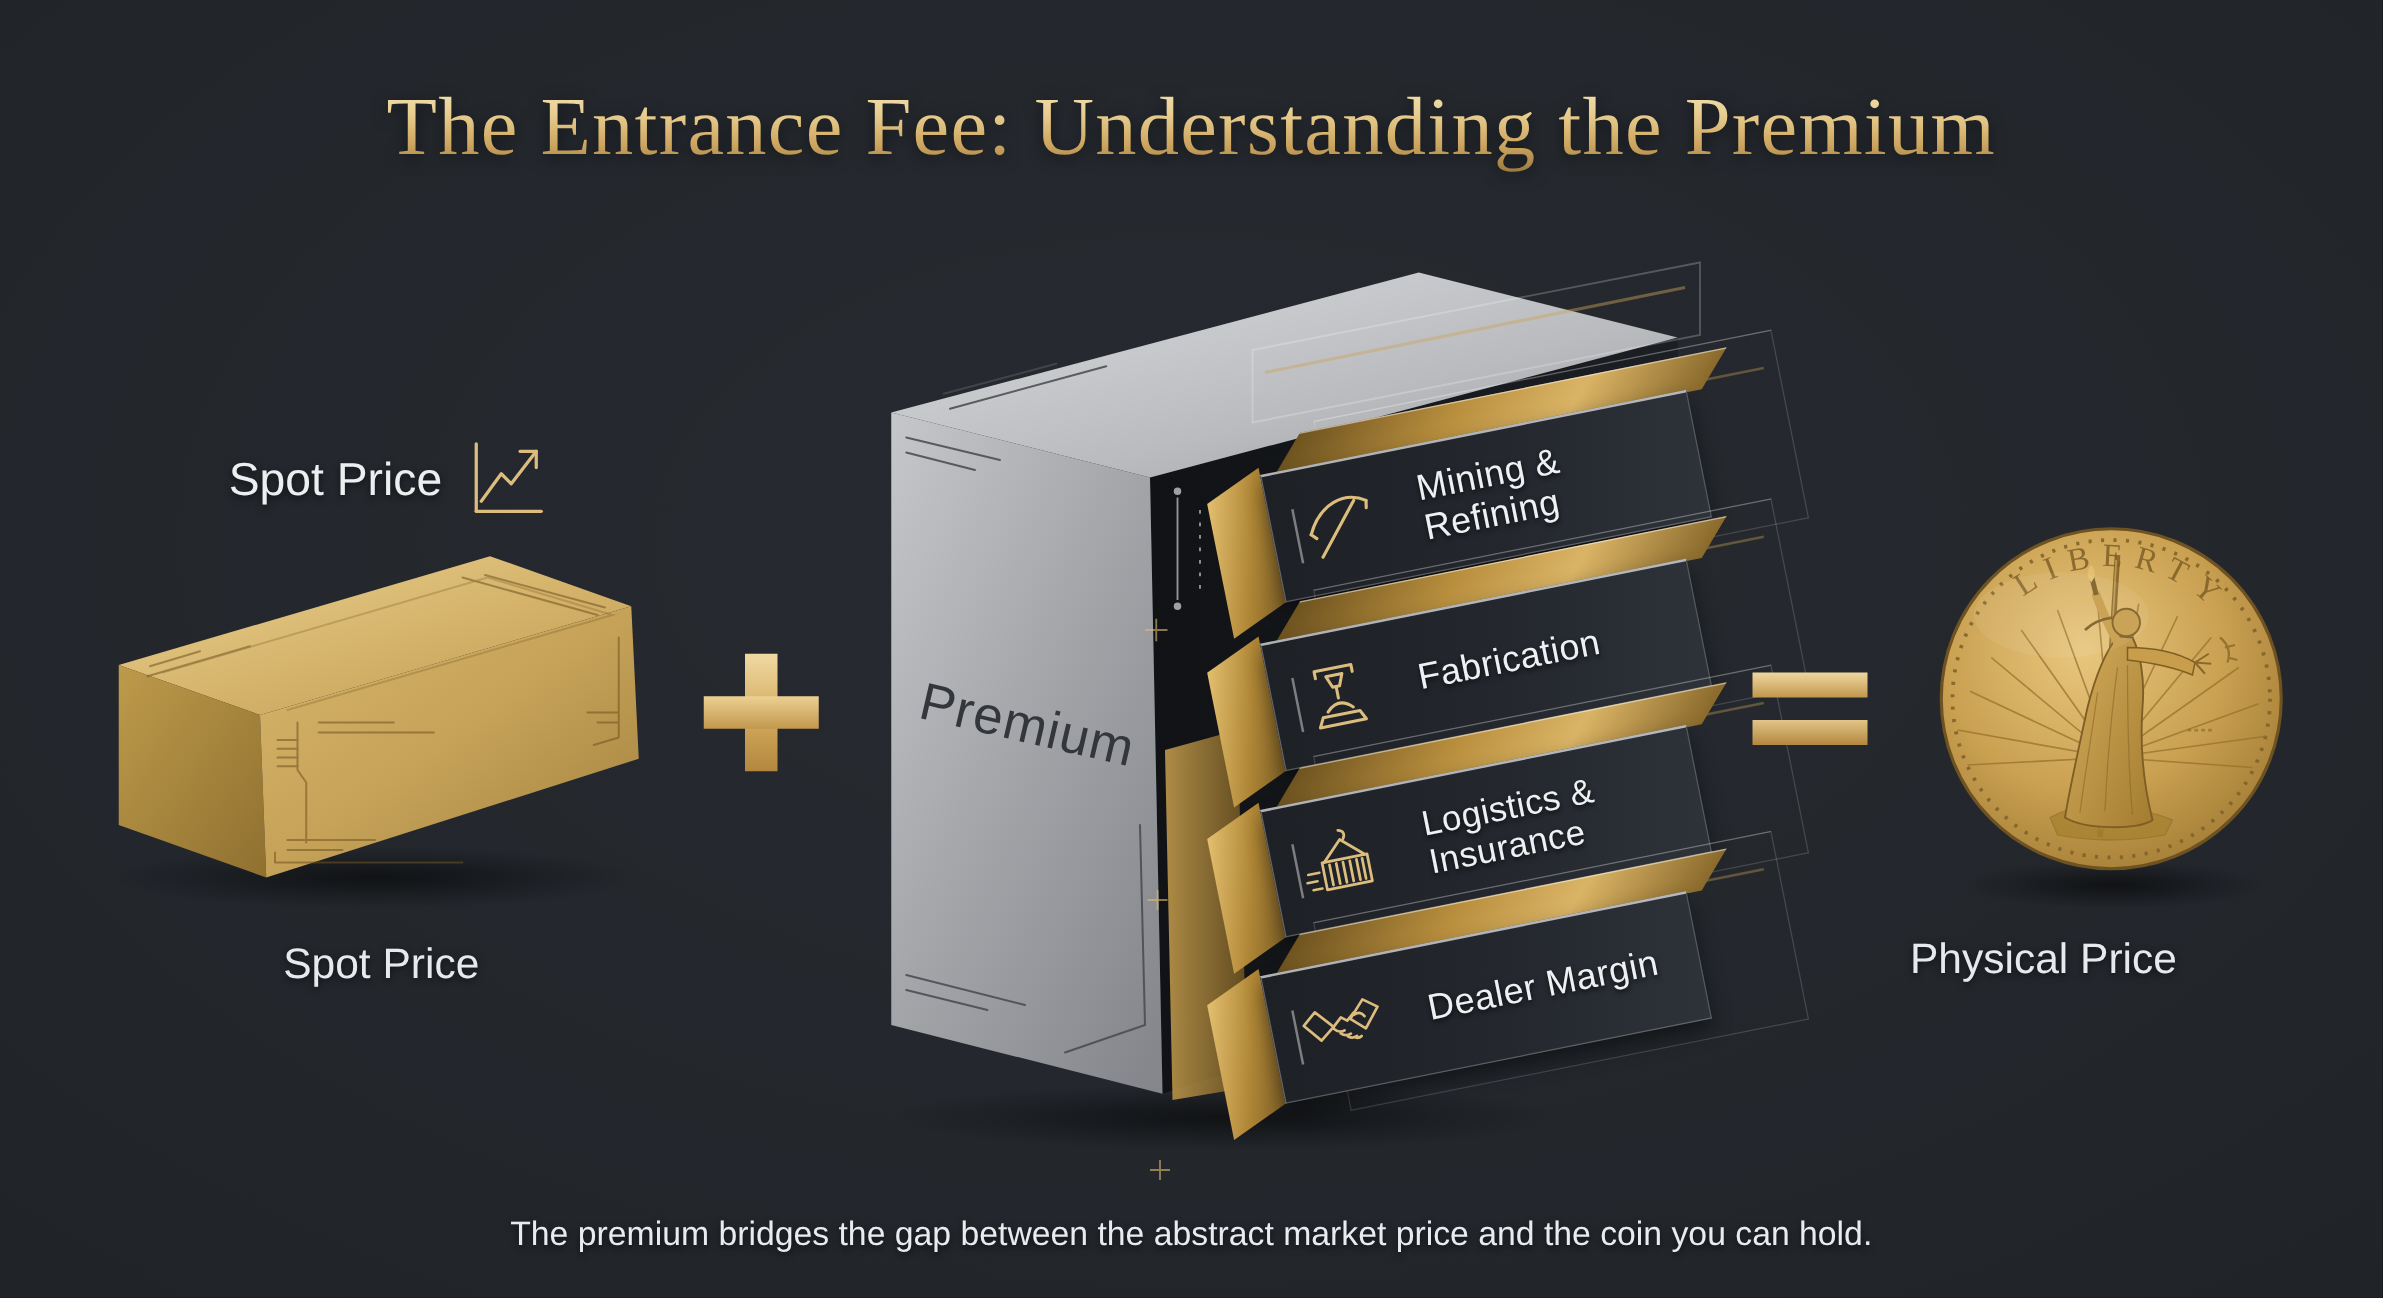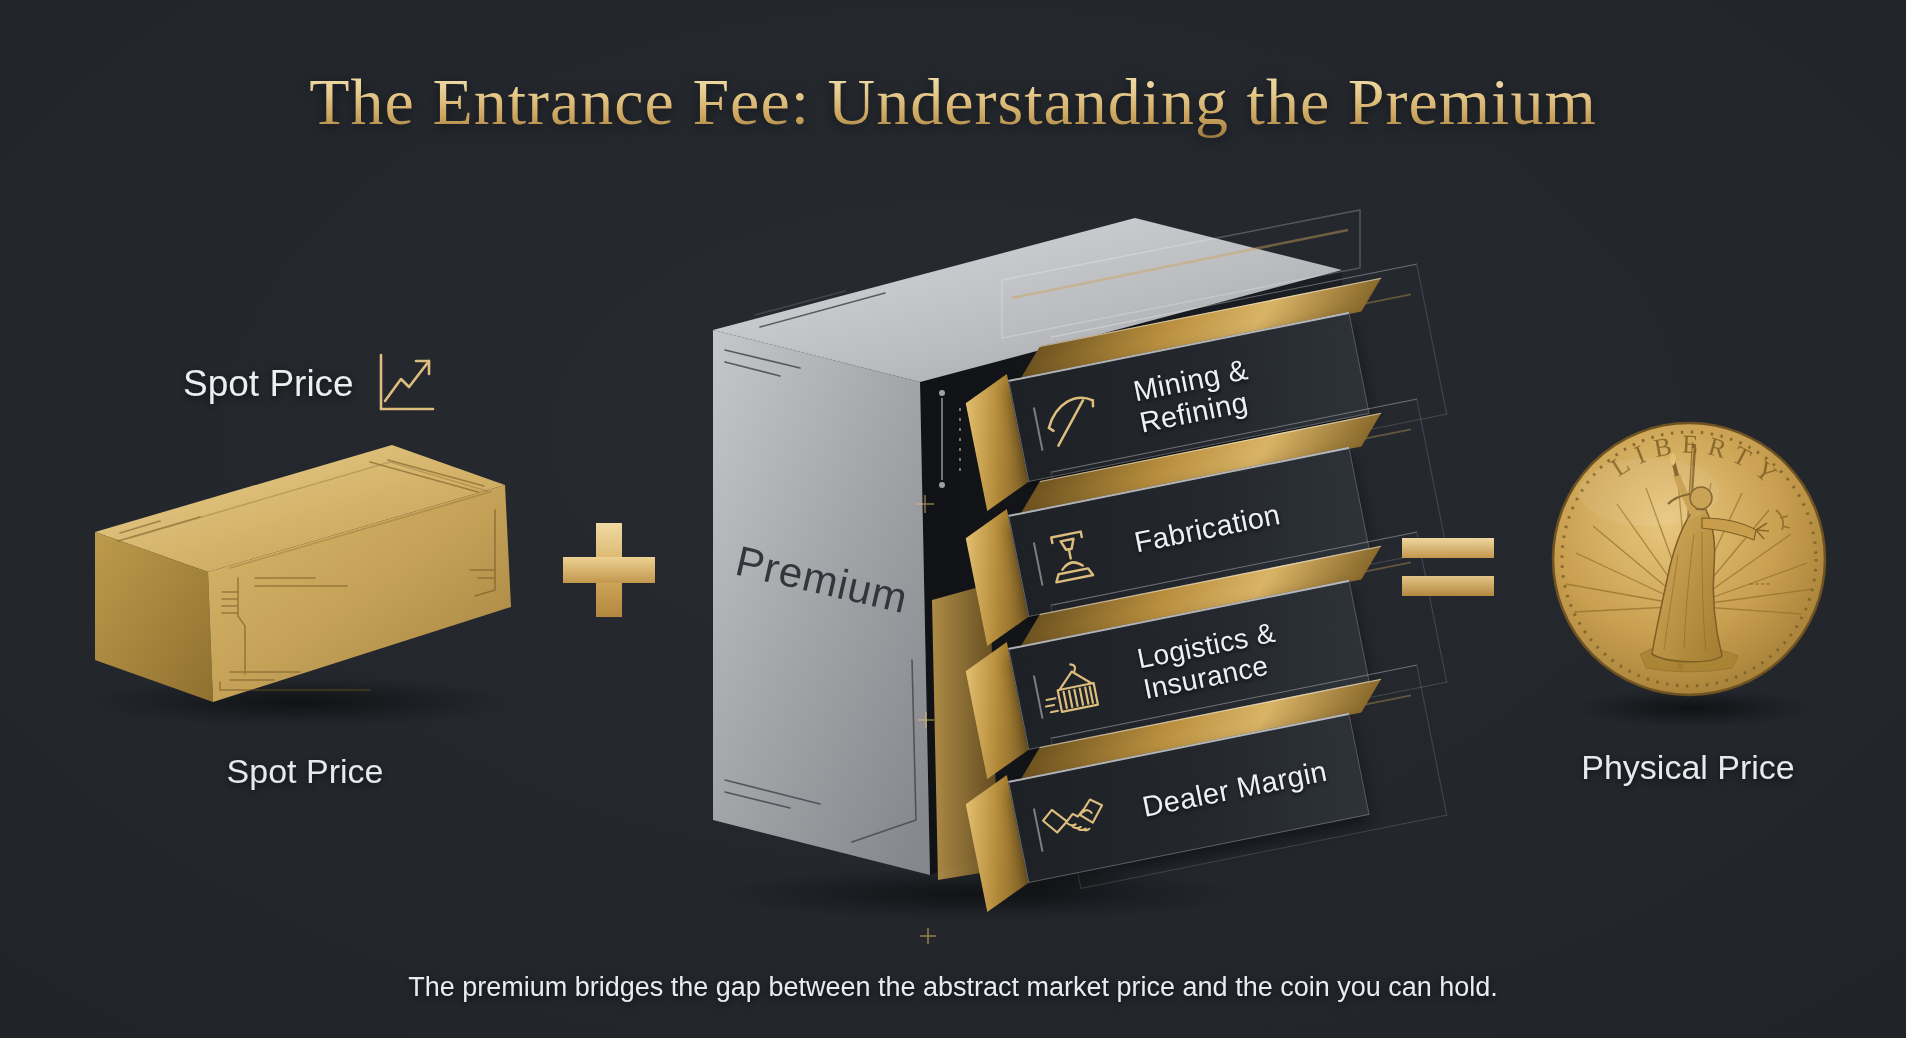--- a/index.html
+++ b/index.html
@@ -13,21 +13,21 @@
     font-family:"Liberation Serif",serif;font-size:66px;font-weight:500;letter-spacing:1px;
     background:linear-gradient(180deg,#f4e5b8 4%,#e6cb8d 38%,#cda55e 68%,#96763f 100%);
     -webkit-background-clip:text;background-clip:text;color:transparent;
     filter:drop-shadow(0 3px 6px rgba(0,0,0,.55));}
 
   
   .spot-row{left:183px;top:352px;display:flex;align-items:center;gap:16px;}
   .spot-label{font-size:37px;color:#eceef0;text-shadow:0 2px 6px rgba(0,0,0,.6);}
   .caption{font-size:34px;color:#e7eaec;text-shadow:0 2px 6px rgba(0,0,0,.6);}
   .spot-caption{left:120px;top:752px;width:370px;text-align:center;}
-  .phys-caption{left:1528px;top:748px;width:320px;text-align:center;}
+  .phys-caption{left:1528px;top:748px;width:320px;}
 
   .shadow{border-radius:50%;background:radial-gradient(ellipse at center, rgba(0,0,0,.55), rgba(0,0,0,0) 68%);}
 
   
   .plus{left:563px;top:523px;width:92px;height:94px;}
   .plus .pv{position:absolute;left:33px;top:0;width:26px;height:94px;
     background:linear-gradient(180deg,#f0d9a2,#d3aa5d 55%,#b3873f);}
   .plus .ph{position:absolute;left:0;top:34px;width:92px;height:26px;
     background:linear-gradient(180deg,#ecd193,#c2974d);}
   .equals{left:1402px;top:538px;width:92px;height:60px;}

